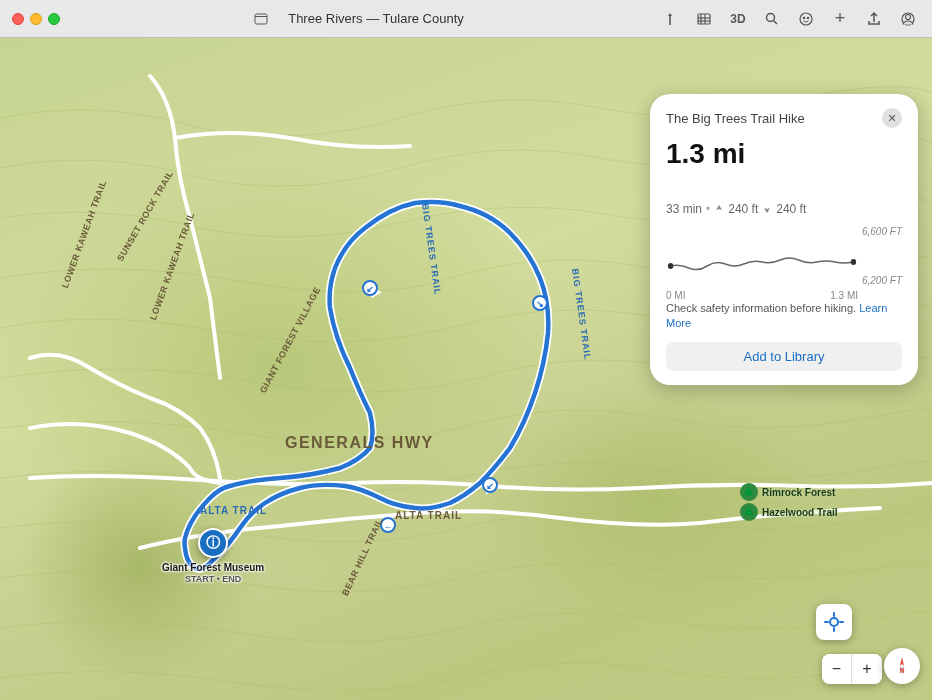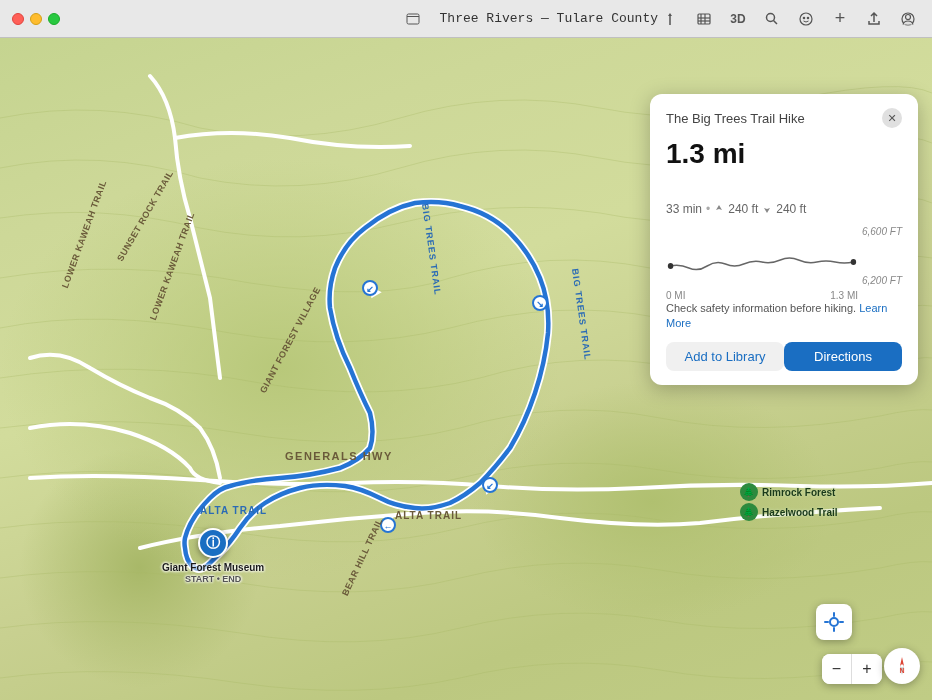--- a/index.html
+++ b/index.html
@@ -12,21 +12,21 @@
       display: flex; align-items: center;
       border-bottom: 1px solid #c0c0c0;
       z-index: 100;
     }
     .traffic-lights { display: flex; gap: 6px; padding-left: 12px; }
     .tl { width: 12px; height: 12px; border-radius: 50%; cursor: pointer; }
     .tl-red { background: #ff5f57; border: 0.5px solid #e0443e; }
     .tl-yellow { background: #febc2e; border: 0.5px solid #d4a017; }
     .tl-green { background: #28c840; border: 0.5px solid #1aac2a; }
 
-    .title-area { flex: 1; display: flex; align-items: center; justify-content: flex-end; gap: 20px; font-family: Liberation Mono, monospace; }
+    .title-area { flex: 1; display: flex; align-items: center; justify-content: center; gap: 20px; }
     .title-icon { width: 14px; height: 14px; }
     .title-text { font-size: 13px; font-weight: 500; color: #333; }
 
     .toolbar-right { display: flex; align-items: center; gap: 10px; padding-right: 12px; }
     .toolbar-btn { background: none; border: none; cursor: pointer; color: #555; font-size: 15px; display: flex; align-items: center; justify-content: center; width: 24px; height: 24px; }
 
     
     #map {
       position: absolute; top: 38px; left: 0; right: 0; bottom: 0;
       background: #c8d9a0;
@@ -159,21 +159,21 @@
       color: #d43;
       position: relative;
     }
 
     
     #info-panel {
       position: absolute;
       top: 56px; right: 14px;
       width: 268px;
       background: white;
-      border-radius: 12px;
+      border-radius: 20px;
       box-shadow: 0 4px 20px rgba(0,0,0,0.25);
       padding: 14px 16px 14px;
       z-index: 200;
     }
 
     .panel-header {
       display: flex; align-items: center; justify-content: space-between;
       margin-bottom: 10px;
     }
     .panel-title {
@@ -416,21 +416,21 @@
     </g>
 
     <g fill="#2574d4" font-size="9" font-weight="bold" text-anchor="middle">
       <text x="370" y="254">↙</text>
       <text x="540" y="269">↘</text>
       <text x="490" y="451">↙</text>
       <text x="388" y="491">←</text>
     </g>
   </svg>
 
-  <div class="road-label" style="left: 285px; top: 412px; font-size: 11px; letter-spacing: 1.5px;">GENERALS HWY</div>
+  <div class="road-label" style="left: 285px; top: 396px; font-size: 16px; letter-spacing: 1.5px;">GENERALS HWY</div>
 
   <div class="road-label" style="left: 395px; top: 472px; font-size: 10px; letter-spacing: 1px;">ALTA TRAIL</div>
 
   <div class="road-label" style="left: 115px; top: 220px; font-size: 9px; letter-spacing: 0.5px; transform: rotate(-60deg); transform-origin: left top;">SUNSET ROCK TRAIL</div>
 
   <div class="road-label" style="left: 60px; top: 248px; font-size: 9px; letter-spacing: 0.5px; transform: rotate(-70deg); transform-origin: left top;">LOWER KAWEAH TRAIL</div>
 
   <div class="road-label" style="left: 148px; top: 280px; font-size: 9px; letter-spacing: 0.5px; transform: rotate(-70deg); transform-origin: left top;">LOWER KAWEAH TRAIL</div>
 
   <div class="road-label" style="left: 258px; top: 352px; font-size: 9px; letter-spacing: 0.5px; transform: rotate(-62deg); transform-origin: left top;">GIANT FOREST VILLAGE</div>
@@ -533,17 +533,16 @@
       <span>1.3 MI</span>
     </div>
 
     <div class="safety-notice">
       <span>Check safety information before hiking.</span>
       <a href="#">Learn More</a>
     </div>
 
     <div class="panel-actions">
       <button class="btn-library">Add to Library</button>
-      <button class="btn-directions">Directions</button>
     </div>
   </div>
 
 </div>
 
 </body></html>

